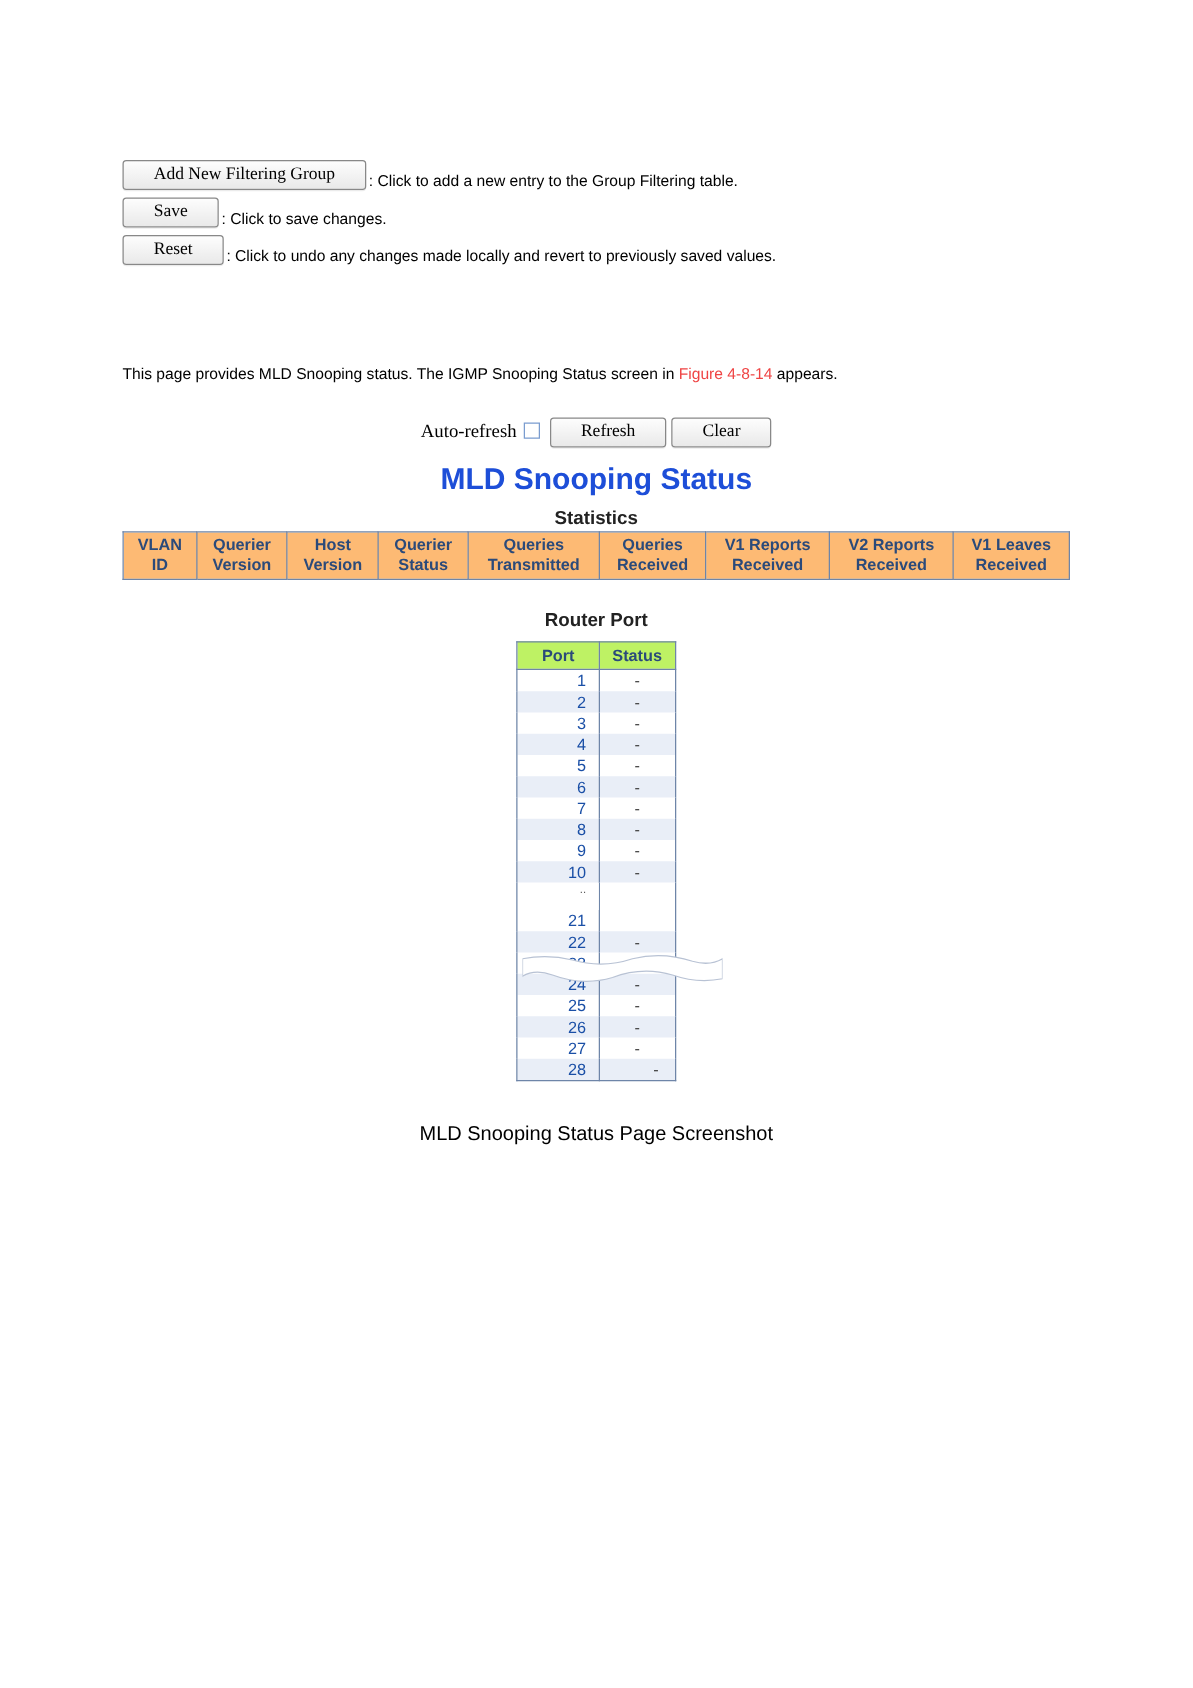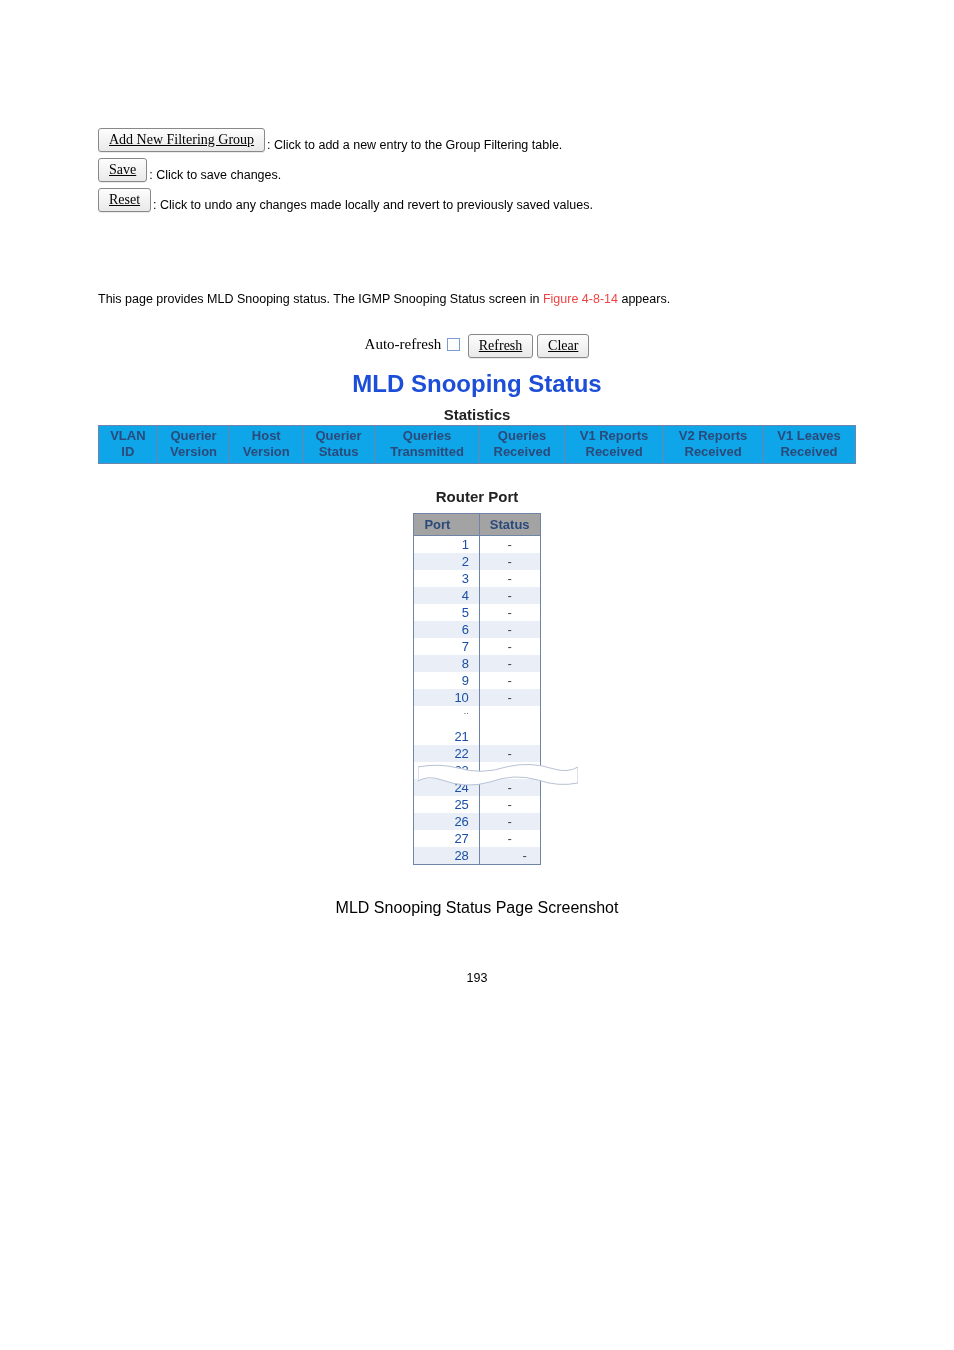--- a/index.html
+++ b/index.html
@@ -38,27 +38,26 @@
     left: -35px;
   }
 
   .spacer-lg { height: 64px; }
 
   .btn {
     display: inline-block;
     border: 1px solid #888;
     background: linear-gradient(#fdfdfd, #e9e9e9);
     border-radius: 3px;
-    padding: 3px 10px;
+    padding: 3px 24px;
     font-family: "Times New Roman", serif;
     font-size: 14px;
     color: #000;
     vertical-align: middle;
     box-shadow: 0 1px 0 rgba(0,0,0,0.08);
-    text-decoration: underline;
   }
   .btn-row { margin: 6px 0; display: flex; align-items: flex-end; flex-wrap: wrap; }
   .btn-desc { font-size: 12.5px; margin-left: 2px; }
 
   .intro { margin-top: 80px; font-size: 12.5px; }
   .intro .figref { color: #ef4444; }
 
   .auto-row {
     margin-top: 28px;
     text-align: center;
@@ -90,21 +89,21 @@
     color: #222;
   }
 
   .stats-table {
     width: 100%;
     border-collapse: collapse;
     margin-top: 2px;
   }
   .stats-table th {
     border: 1px solid #6e85a8;
-    background: #0ea5e9;
+    background: #fdba74;
     color: #2b4a7a;
     font-weight: bold;
     font-size: 13px;
     padding: 2px 6px;
     text-align: center;
     line-height: 1.25;
   }
 
   .router-title {
     font-weight: bold;
@@ -117,26 +116,26 @@
   .router-wrap {
     display: flex;
     justify-content: center;
     position: relative;
   }
   .router-table {
     border-collapse: collapse;
   }
   .router-table th {
     border: 1px solid #6e85a8;
-    background: #a3a3a3;
+    background: #bef264;
     color: #2b4a7a;
     font-weight: bold;
     font-size: 13px;
     padding: 3px 10px;
-    text-align: left;
+    text-align: center;
   }
   .router-table td {
     border-left: 1px solid #6e85a8;
     border-right: 1px solid #6e85a8;
     font-size: 13px;
     padding: 1px 10px;
     text-align: right;
     min-width: 38px;
   }
   .router-table td.port { color: #1a4fa6; text-align: right; padding-right: 10px; }
@@ -316,15 +315,14 @@
     </table>
 
     <div class="tear">
       <svg viewBox="0 0 160 24" preserveAspectRatio="none">
         <path d="M0 4 Q20 0 40 5 Q64 12 88 4 Q112 -2 136 6 Q150 10 160 4 L160 20 Q140 24 120 17 Q96 10 72 19 Q48 26 24 17 Q10 12 0 18 Z" fill="#ffffff" stroke="#b8c2d4" stroke-width="1"></path>
       </svg>
     </div>
   </div>
 
   <div class="caption">MLD Snooping Status Page Screenshot</div>
-  <div class="pagenum">193</div>
 
 </div>
 
 </body></html>

